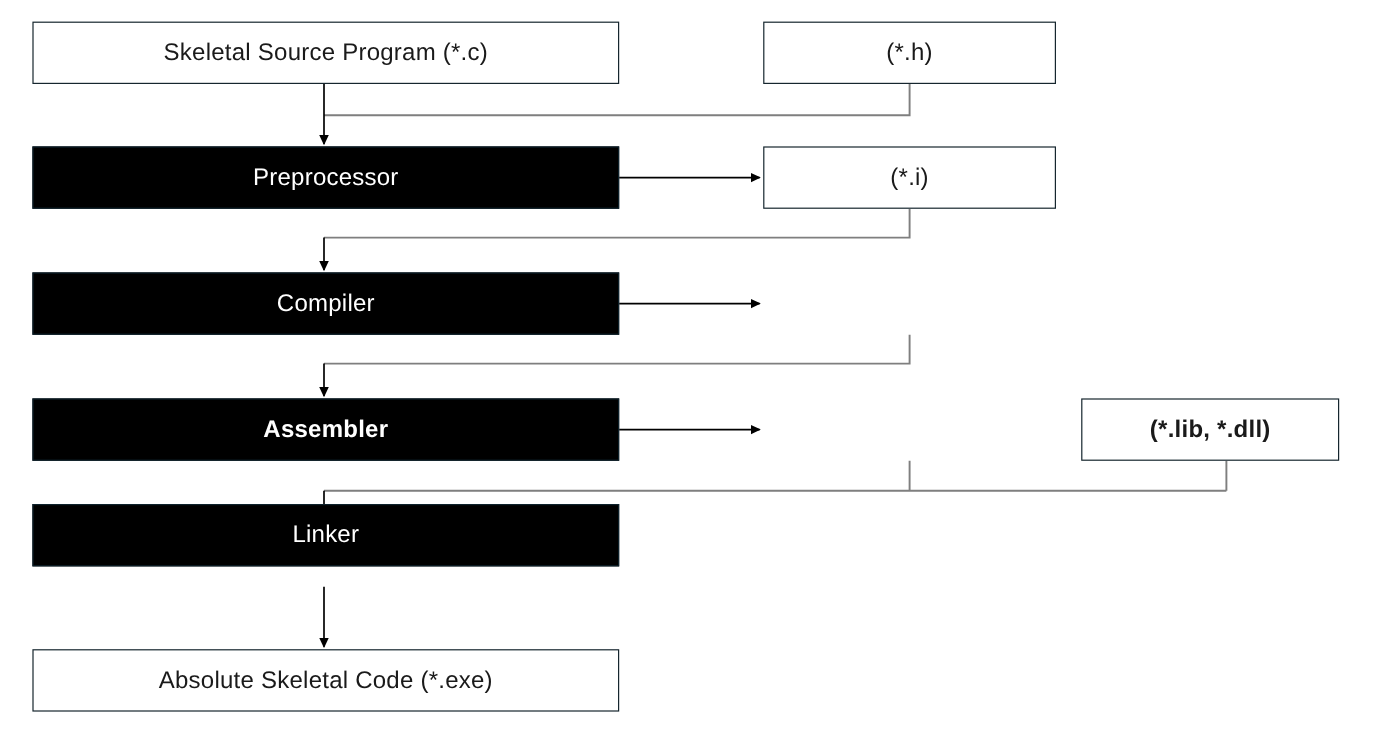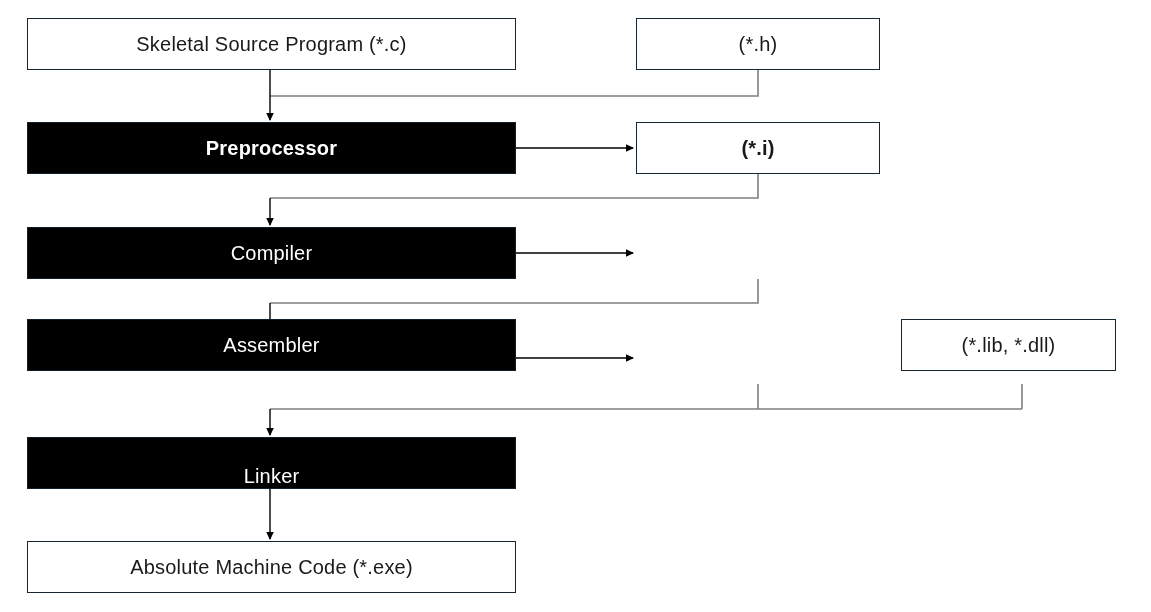--- a/index.html
+++ b/index.html
@@ -40,24 +40,24 @@
     color:var(--process-text);
   }
   
   .col-main{left:27px;width:489px;height:52px;}
   
   .col-file{left:636px;width:244px;height:52px;}
   
   .col-lib{left:901px;width:215px;height:52px;}
 
   .row-1{top:18px;}
-  .row-2{top:122px;font-weight:bold;}
+  .row-2{top:122px;}
   .row-3{top:227px;justify-content:center;}
-  .row-4{top:319px;}
-  .row-5{top:437px;align-items:flex-end;}
+  .row-4{top:332px;font-weight:bold;}
+  .row-5{top:420px;}
   .row-6{top:541px;}
 
   svg.connectors{position:absolute;top:0;left:0;pointer-events:none;}
   .ln-gray{stroke:var(--line-gray);stroke-width:1.6;fill:none;}
   .ln-black{stroke:var(--line-black);stroke-width:1.4;fill:none;}
   .arrowhead-fill{fill:var(--line-black);}
 </style>
 </head>
 <body>
 
@@ -115,16 +115,16 @@
   </div>
   <div class="node artifact col-lib row-4">
     <span>(*.lib, *.dll)</span>
   </div>
 
   <div class="node process col-main row-5">
     <span>Linker</span>
   </div>
 
   <div class="node artifact col-main row-6">
-    <span>Absolute Machine Code (*.exe)</span>
+    <span>Absolute Skeletal Code (*.exe)</span>
   </div>
 
 </div>
 
 </body></html>

